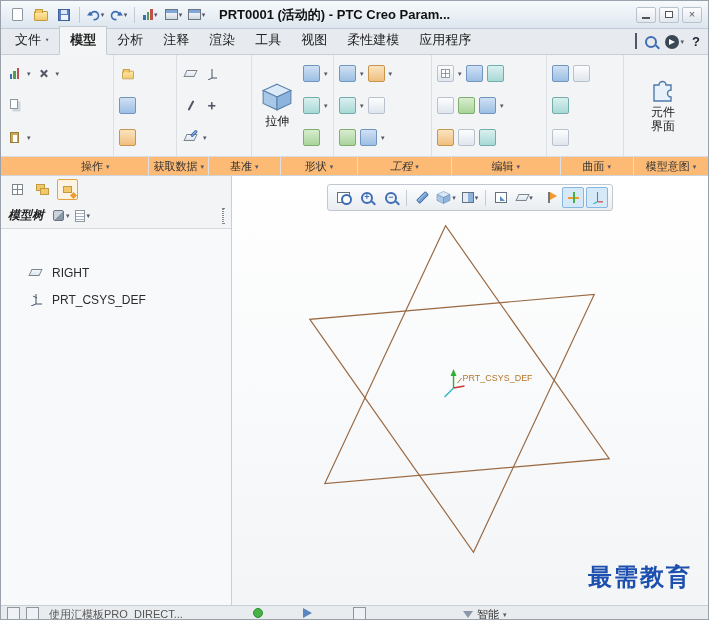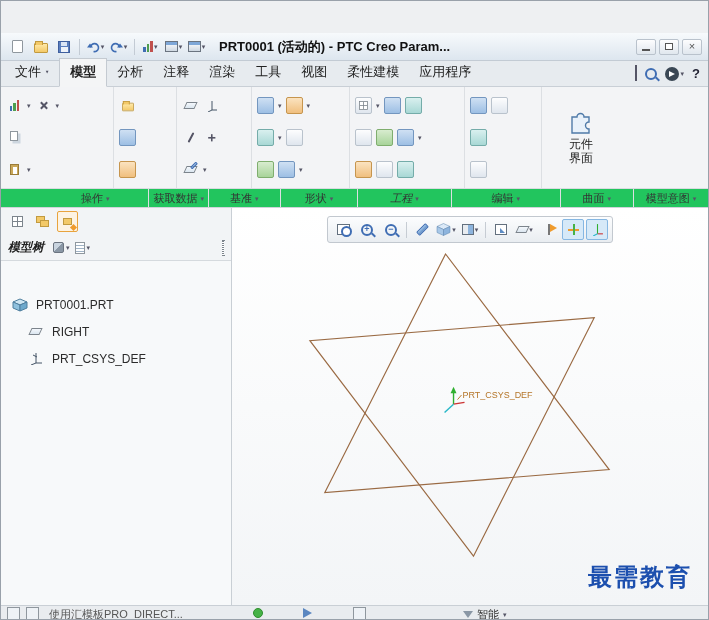--- a/index.html
+++ b/index.html
@@ -2,21 +2,21 @@
 <html><head>
 <meta charset="utf-8">
 <style>
   * { box-sizing: border-box; margin: 0; padding: 0; }
   html,body { width:709px; height:620px; }
   body { font-family:"Liberation Sans","DejaVu Sans",sans-serif; font-size:12px; color:#222; background:#eef0f2; overflow:hidden; }
   #window { width:709px; height:620px; border:1px solid #99a1aa; display:flex; flex-direction:column; background:#eef0f2; }
 
   
   .titlebar { height:28px; flex:0 0 28px; display:flex; align-items:center; gap:2px; padding:0 6px;
-              background:linear-gradient(#f7fafc,#dde6ef); border-bottom:1px solid #c3cbd4;margin-top:32px; }
+              background:linear-gradient(#f7fafc,#dde6ef); border-bottom:1px solid #c3cbd4; }
   .qat-btn { width:21px; height:21px; display:flex; align-items:center; justify-content:center; gap:1px; border-radius:2px; }
   .qat-sep { width:1px; height:16px; background:#c3cbd4; margin:0 3px; }
   .caret { font-size:7px; color:#556; line-height:1; }
   .title-text { font-weight:bold; font-size:13px; color:#111; margin-left:10px; white-space:nowrap; }
   .win-btns { margin-left:auto; display:flex; gap:3px; }
   .win-btn { width:20px; height:16px; display:flex; align-items:center; justify-content:center;
              border:1px solid #b9c2cc; background:linear-gradient(#fdfdfe,#e0e7ee); border-radius:2px; color:#555; font-size:11px; line-height:1; }
   .ic-min { width:8px; height:2px; background:#555; margin-top:6px; }
   .ic-restore { width:8px; height:7px; border:1px solid #555; background:#fff; }
 
@@ -86,21 +86,21 @@
          display:inline-flex; align-items:center; justify-content:center; border-radius:2px; overflow:hidden; }
   .sic.b { background:linear-gradient(#cfe0f3,#9dbfe4); border-color:#7396bf; }
   .sic.g { background:linear-gradient(#d8eccf,#a8d49a); border-color:#7fae6e; }
   .sic.o { background:linear-gradient(#fbe3c0,#f0bf7e); border-color:#c6954e; }
   .sic.t { background:linear-gradient(#d9f0ef,#a8d8d5); border-color:#74aca9; }
   .sic.n { border-color:transparent; background:transparent; }
   .bigbtn { display:flex; flex-direction:column; align-items:center; justify-content:center; gap:3px; padding:2px 4px; }
   .bigbtn .blabel { font-size:12px; color:#222; text-align:center; line-height:1.2; }
   .blabel.two { width:26px; }
   .w1{width:112px;} .w2{width:63px;} .w3{width:75px;} .w4{width:82px;} .w5{width:98px;font-style:italic;} .w6{width:115px;} .w7{width:77px;} .w8{width:79px;}
-  .grouplabels { height:19px; flex:0 0 19px; background:#22c55e; display:flex; align-items:center; border-bottom:1px solid #cfd4d9; font-size:11px; color:#333;padding-left:41px; }
+  .grouplabels { height:19px; flex:0 0 19px; background:#fdba74; display:flex; align-items:center; border-bottom:1px solid #cfd4d9; font-size:11px; color:#333;padding-left:41px; }
   .glabel { display:flex; align-items:center; justify-content:center; gap:3px; height:100%; }
   .glabel + .glabel { border-left:1px solid #dcdfe3; }
 
   
   .main { flex:1 1 auto; display:flex; min-height:0; }
   .leftpanel { width:231px; flex:0 0 231px; background:#f2f4f6; border-right:1px solid #c9cfd5; display:flex; flex-direction:column; }
   .lp-toolbar { height:27px; display:flex; align-items:center; gap:4px; padding:3px 6px; }
   .lp-btn { width:21px; height:21px; display:flex; align-items:center; justify-content:center; position:relative; border:1px solid transparent; border-radius:2px; }
   .lp-btn.selected { border-color:#e8a33d; background:#fdf3e3; }
   .lp-header { height:26px; display:flex; align-items:center; gap:5px; padding:0 7px; border-bottom:1px solid #d5dade;font-style:italic; }
@@ -303,20 +303,43 @@
       </div>
       <div class="rrow">
         <span class="sic n" style="position:relative;">
             <span class="par"></span>
             <span class="ic-pencil" style="position:absolute;width:8px;height:3px;right:0;top:2px;"></span>
           </span>
         <span class="caret">▾</span>
       </div>
     </div>
 
+    <div class="rgroup hrow w4">
+      <div class="bigbtn">
+        <svg width="32" height="28" viewBox="0 0 30 26">
+          <polygon points="15,1 28,7 15,13 2,7" fill="#dceaf8" stroke="#5b82ad"></polygon>
+          <polygon points="2,7 15,13 15,25 2,19" fill="#a8c8e8" stroke="#5b82ad"></polygon>
+          <polygon points="28,7 15,13 15,25 28,19" fill="#8db4dd" stroke="#5b82ad"></polygon>
+        </svg>
+        <span class="blabel">拉伸</span>
+      </div>
+      <div class="rcol">
+        <div class="rrow">
+            <span class="sic b"></span>
+            <span class="caret">▾</span>
+          </div>
+        <div class="rrow">
+            <span class="sic t"></span>
+            <span class="caret">▾</span>
+          </div>
+        <div class="rrow">
+            <span class="sic g"></span>
+          </div>
+      </div>
+    </div>
 
     <div class="rgroup w5">
       <div class="rrow">
         <span class="sic b"></span>
           <span class="caret">▾</span>
         <span class="sic o"></span>
           <span class="caret">▾</span>
       </div>
       <div class="rrow">
         <span class="sic t"></span>
@@ -433,30 +456,20 @@
             <span class="caret">▾</span>
           </div>
         <div style="display:flex;align-items:center;gap:2px;">
             <span class="ic-list"></span>
             <span class="caret">▾</span>
           </div>
         <span class="lp-sp"></span>
         <div><span class="ic-expand"></span></div>
       </div>
       <div class="tree">
-        <div class="tree-item">
-          <span class="ti-icon">
-            <svg width="16" height="14" viewBox="0 0 16 14">
-                <polygon points="8,1 15,4 8,7 1,4" fill="#cfe6f2" stroke="#4f7f9e"></polygon>
-                <polygon points="1,4 8,7 8,13 1,10" fill="#8fc1dd" stroke="#4f7f9e"></polygon>
-                <polygon points="15,4 8,7 8,13 15,10" fill="#6ea9cc" stroke="#4f7f9e"></polygon>
-              </svg>
-          </span>
-          <span>PRT0001.PRT</span>
-        </div>
         <div class="tree-item child">
           <span class="ti-icon">
               <span class="par"></span>
             </span>
           <span>RIGHT</span>
         </div>
         <div class="tree-item child">
           <span class="ti-icon">
             <svg width="14" height="13" viewBox="0 0 14 13">
                 <line x1="7" y1="11" x2="7" y2="1" stroke="#445566"></line>

